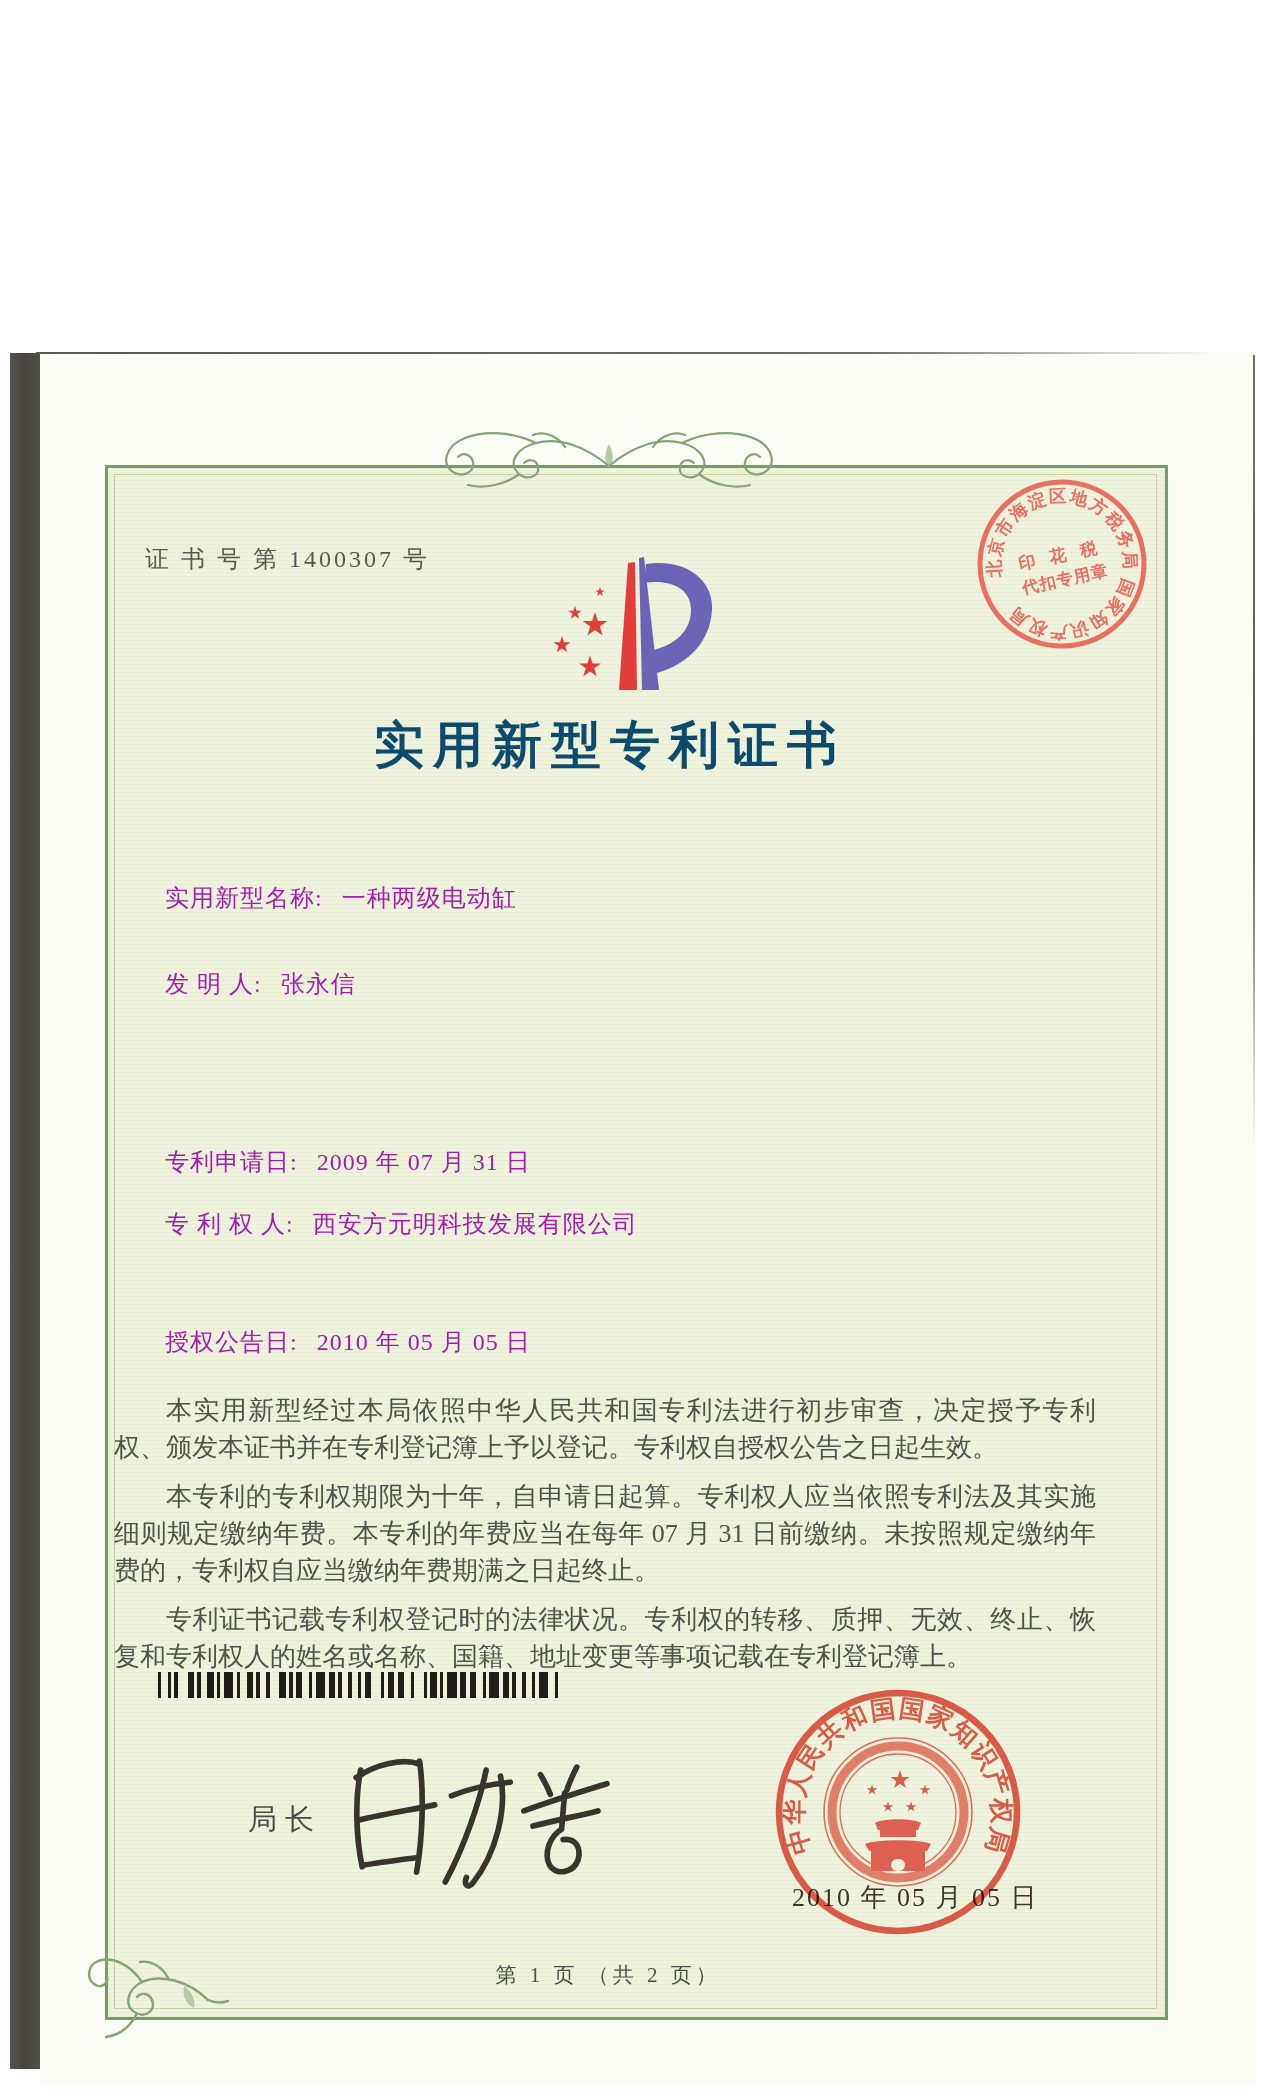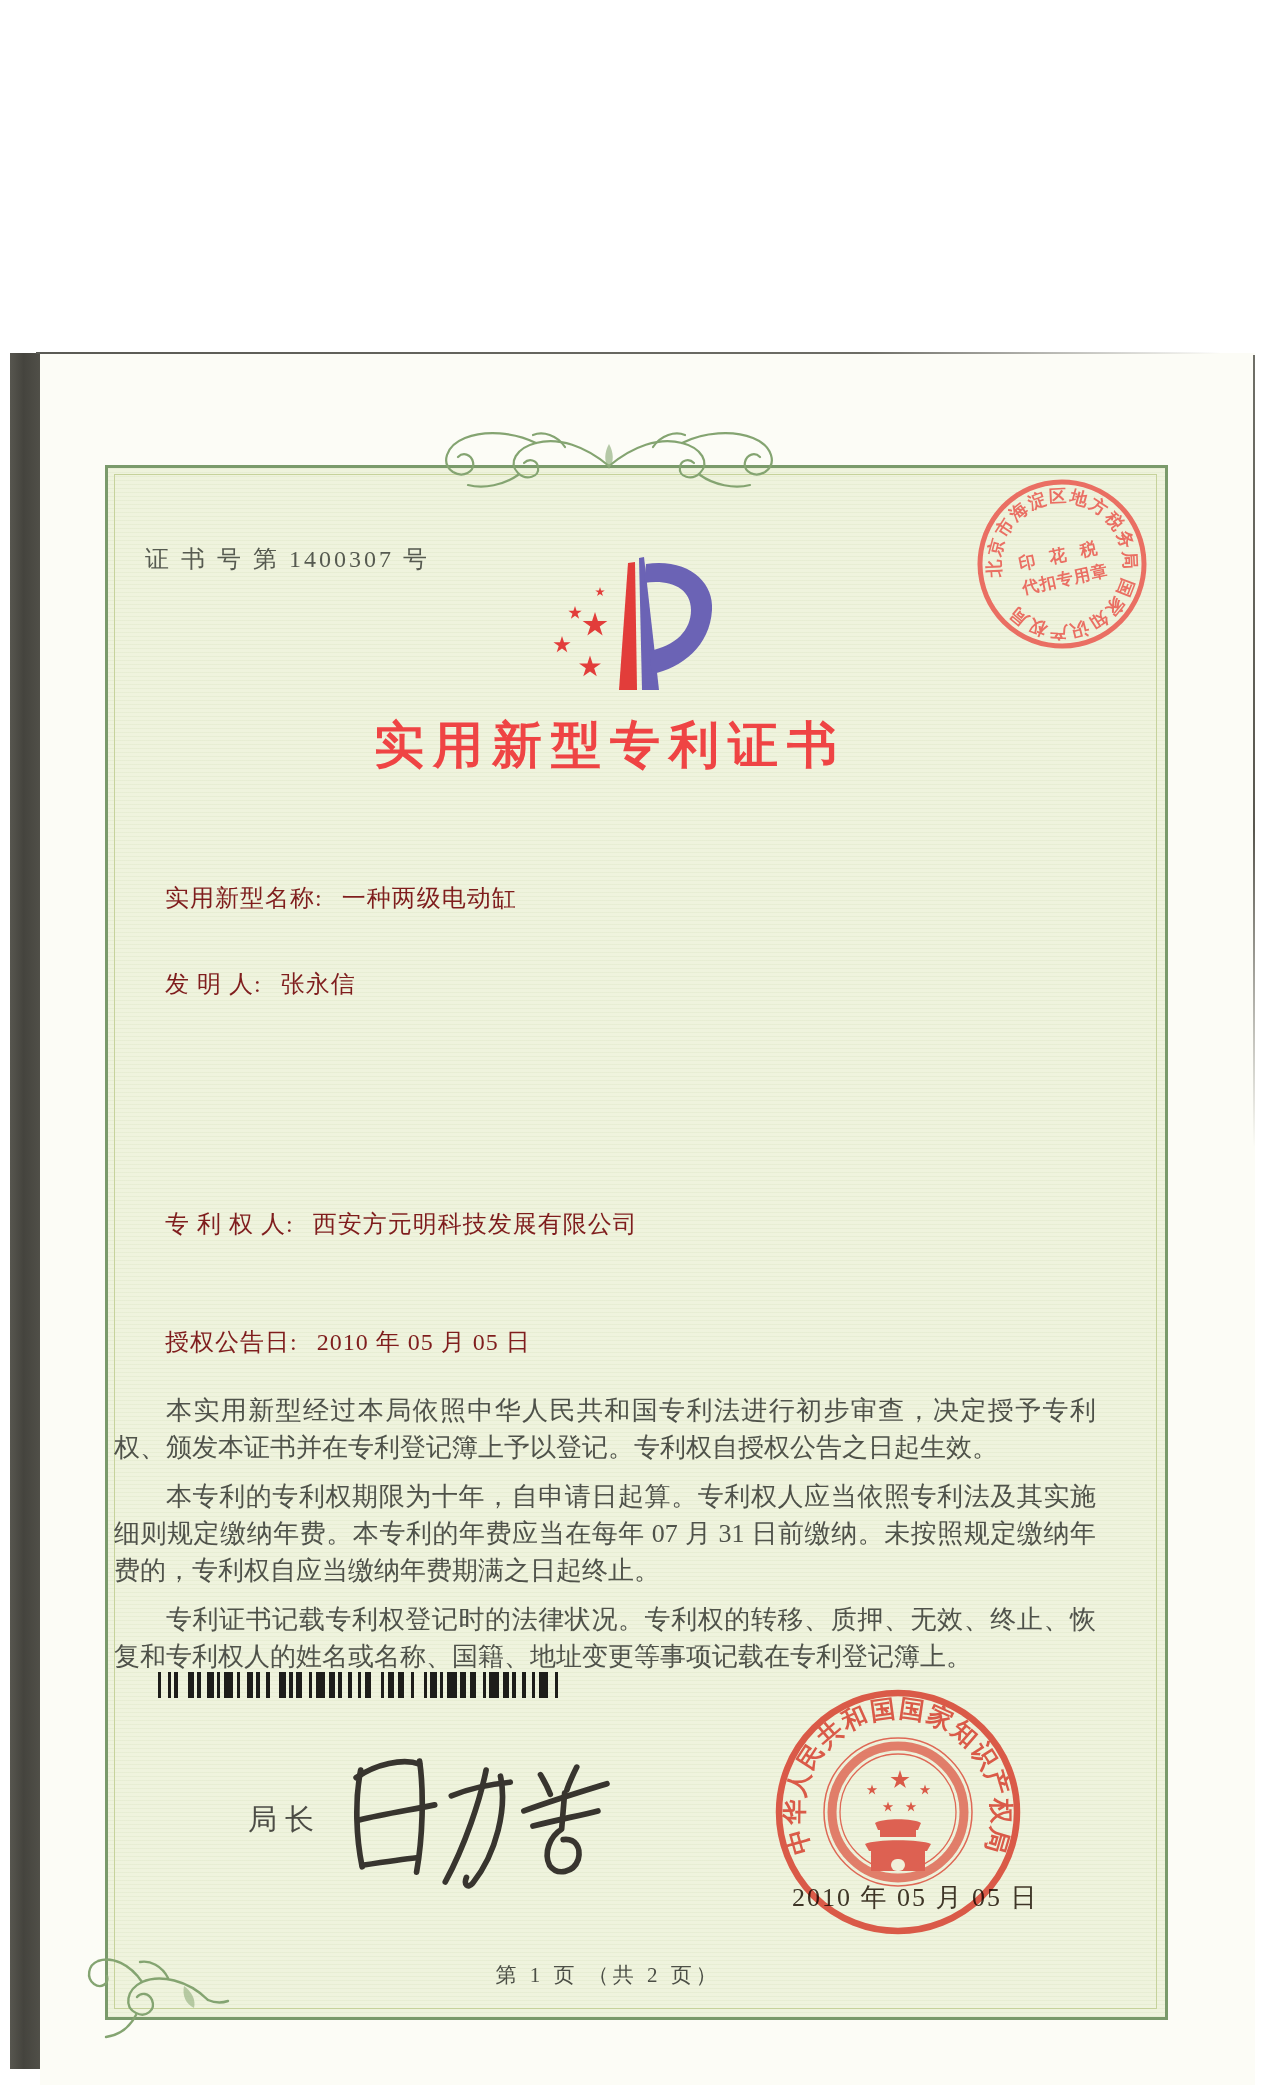--- a/index.html
+++ b/index.html
@@ -17,23 +17,23 @@
                   background:linear-gradient(180deg,#6f6f67 0%,#59574f 60%,rgba(89,87,79,0) 100%);}
 
   
   .paper-tint{left:108px;top:468px;width:1057px;height:1549px;background:#eff3dd;
               background-image:repeating-linear-gradient(180deg,rgba(213,224,186,.28) 0 1px,rgba(255,255,255,0) 1px 4px);}
   .border-outer{left:105px;top:465px;width:1057px;height:1549px;border:3px solid #7a9a6b;}
   .border-inner{left:114px;top:474px;width:1041px;height:1533px;border:1px solid #c6d29b;}
 
   .cert-number{left:145px;top:543px;width:420px;font-size:24px;letter-spacing:3px;color:#565a50;}
   .cert-title{left:105px;top:712px;width:1010px;text-align:center;font-size:50px;font-weight:bold;
-              letter-spacing:9px;color:#ef4444;}
-
-  .field{left:165px;width:900px;font-size:24px;color:#7f1d1d;letter-spacing:1px;white-space:nowrap;}
+              letter-spacing:9px;color:#0c4a6e;}
+
+  .field{left:165px;width:900px;font-size:24px;color:#a21caf;letter-spacing:1px;white-space:nowrap;}
   .field .lbl{margin-right:12px;}
   .f0{top:882px}.f1{top:968px}.f2{top:1054px}.f3{top:1146px}.f4{top:1208px}.f5{top:1326px}
 
   .body-text{left:102px;top:1380px;width:1006px;font-size:26px;line-height:37px;color:#4f524a;
              text-align:justify;}
   .body-text p{margin:12px;text-indent:2em;}
 
   .barcode{left:158px;top:1672px;width:404px;height:26px;display:flex;align-items:stretch;}
   .barcode span{display:block;height:100%;}
 
@@ -118,20 +118,24 @@
 
   <div class="abs cert-title">实用新型专利证书</div>
 
   <div class="abs field f0">
     <span class="lbl">实用新型名称:</span>
     <span>一种两级电动缸</span>
   </div>
   <div class="abs field f1">
     <span class="lbl">发  明  人:</span>
     <span>张永信</span>
+  </div>
+  <div class="abs field f3">
+    <span class="lbl">专利申请日:</span>
+    <span>2009 年 07 月 31 日</span>
   </div>
   <div class="abs field f4">
     <span class="lbl">专 利 权 人:</span>
     <span>西安方元明科技发展有限公司</span>
   </div>
   <div class="abs field f5">
     <span class="lbl">授权公告日:</span>
     <span>2010 年 05 月 05 日</span>
   </div>
 

